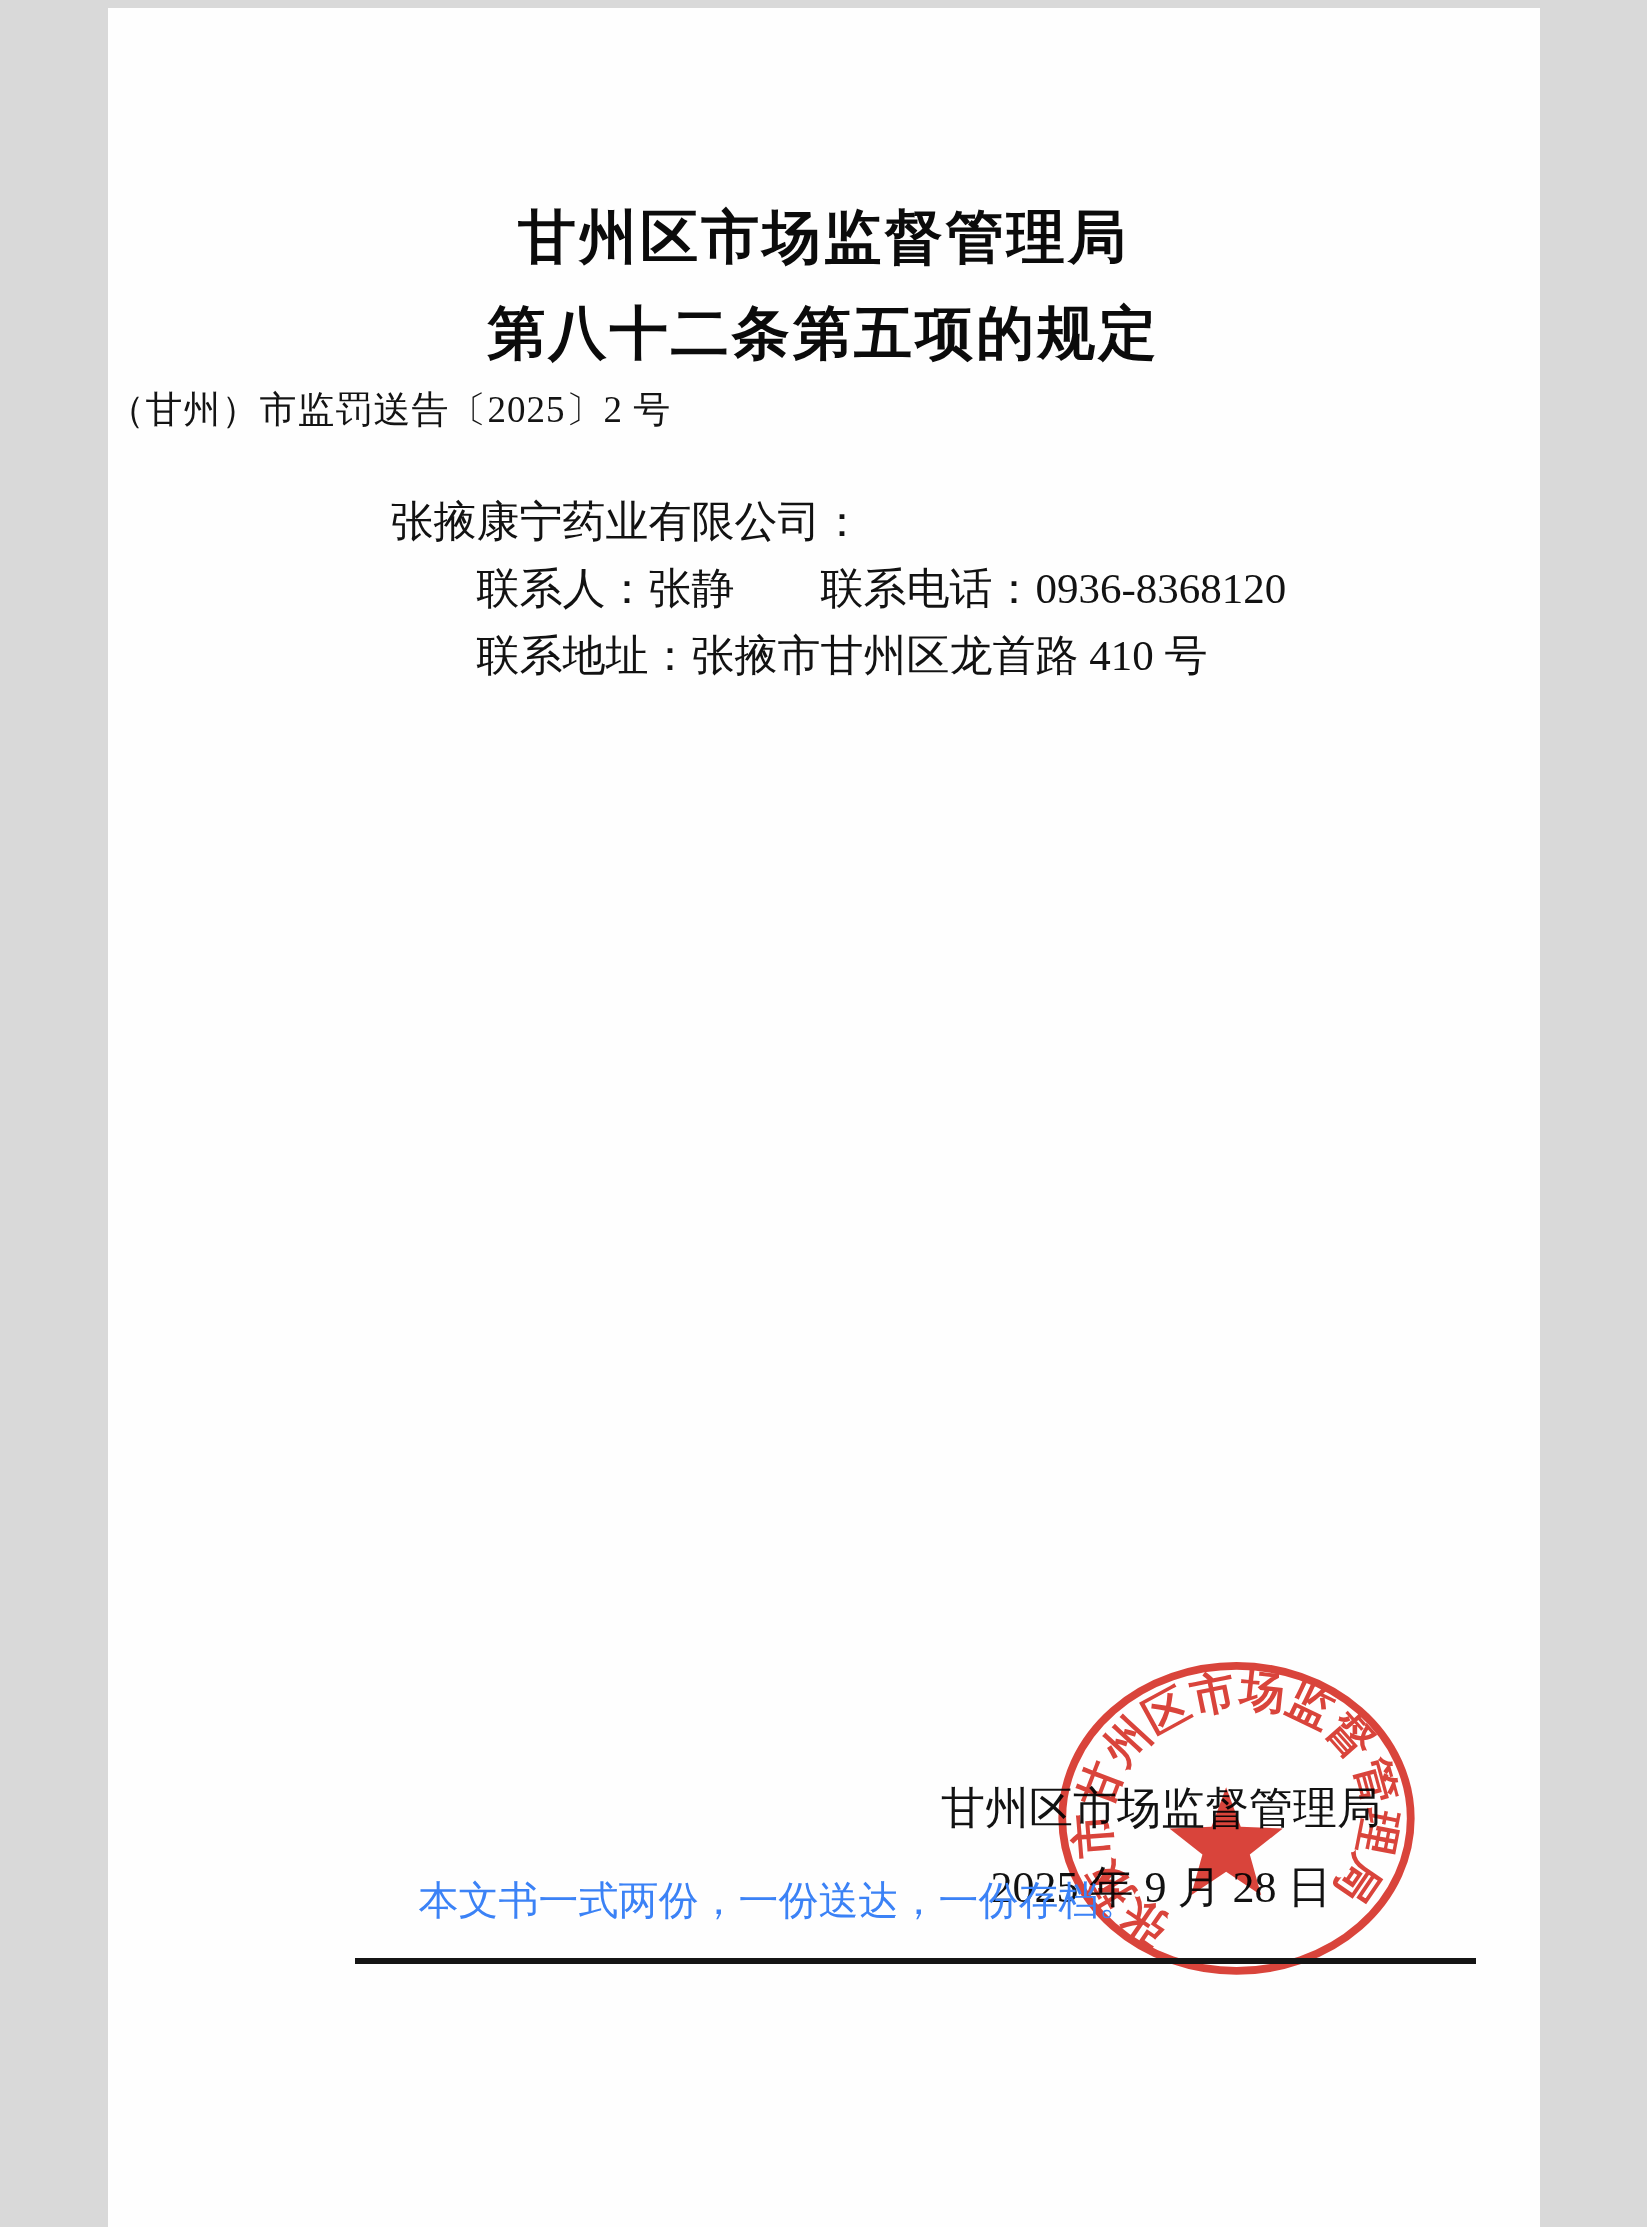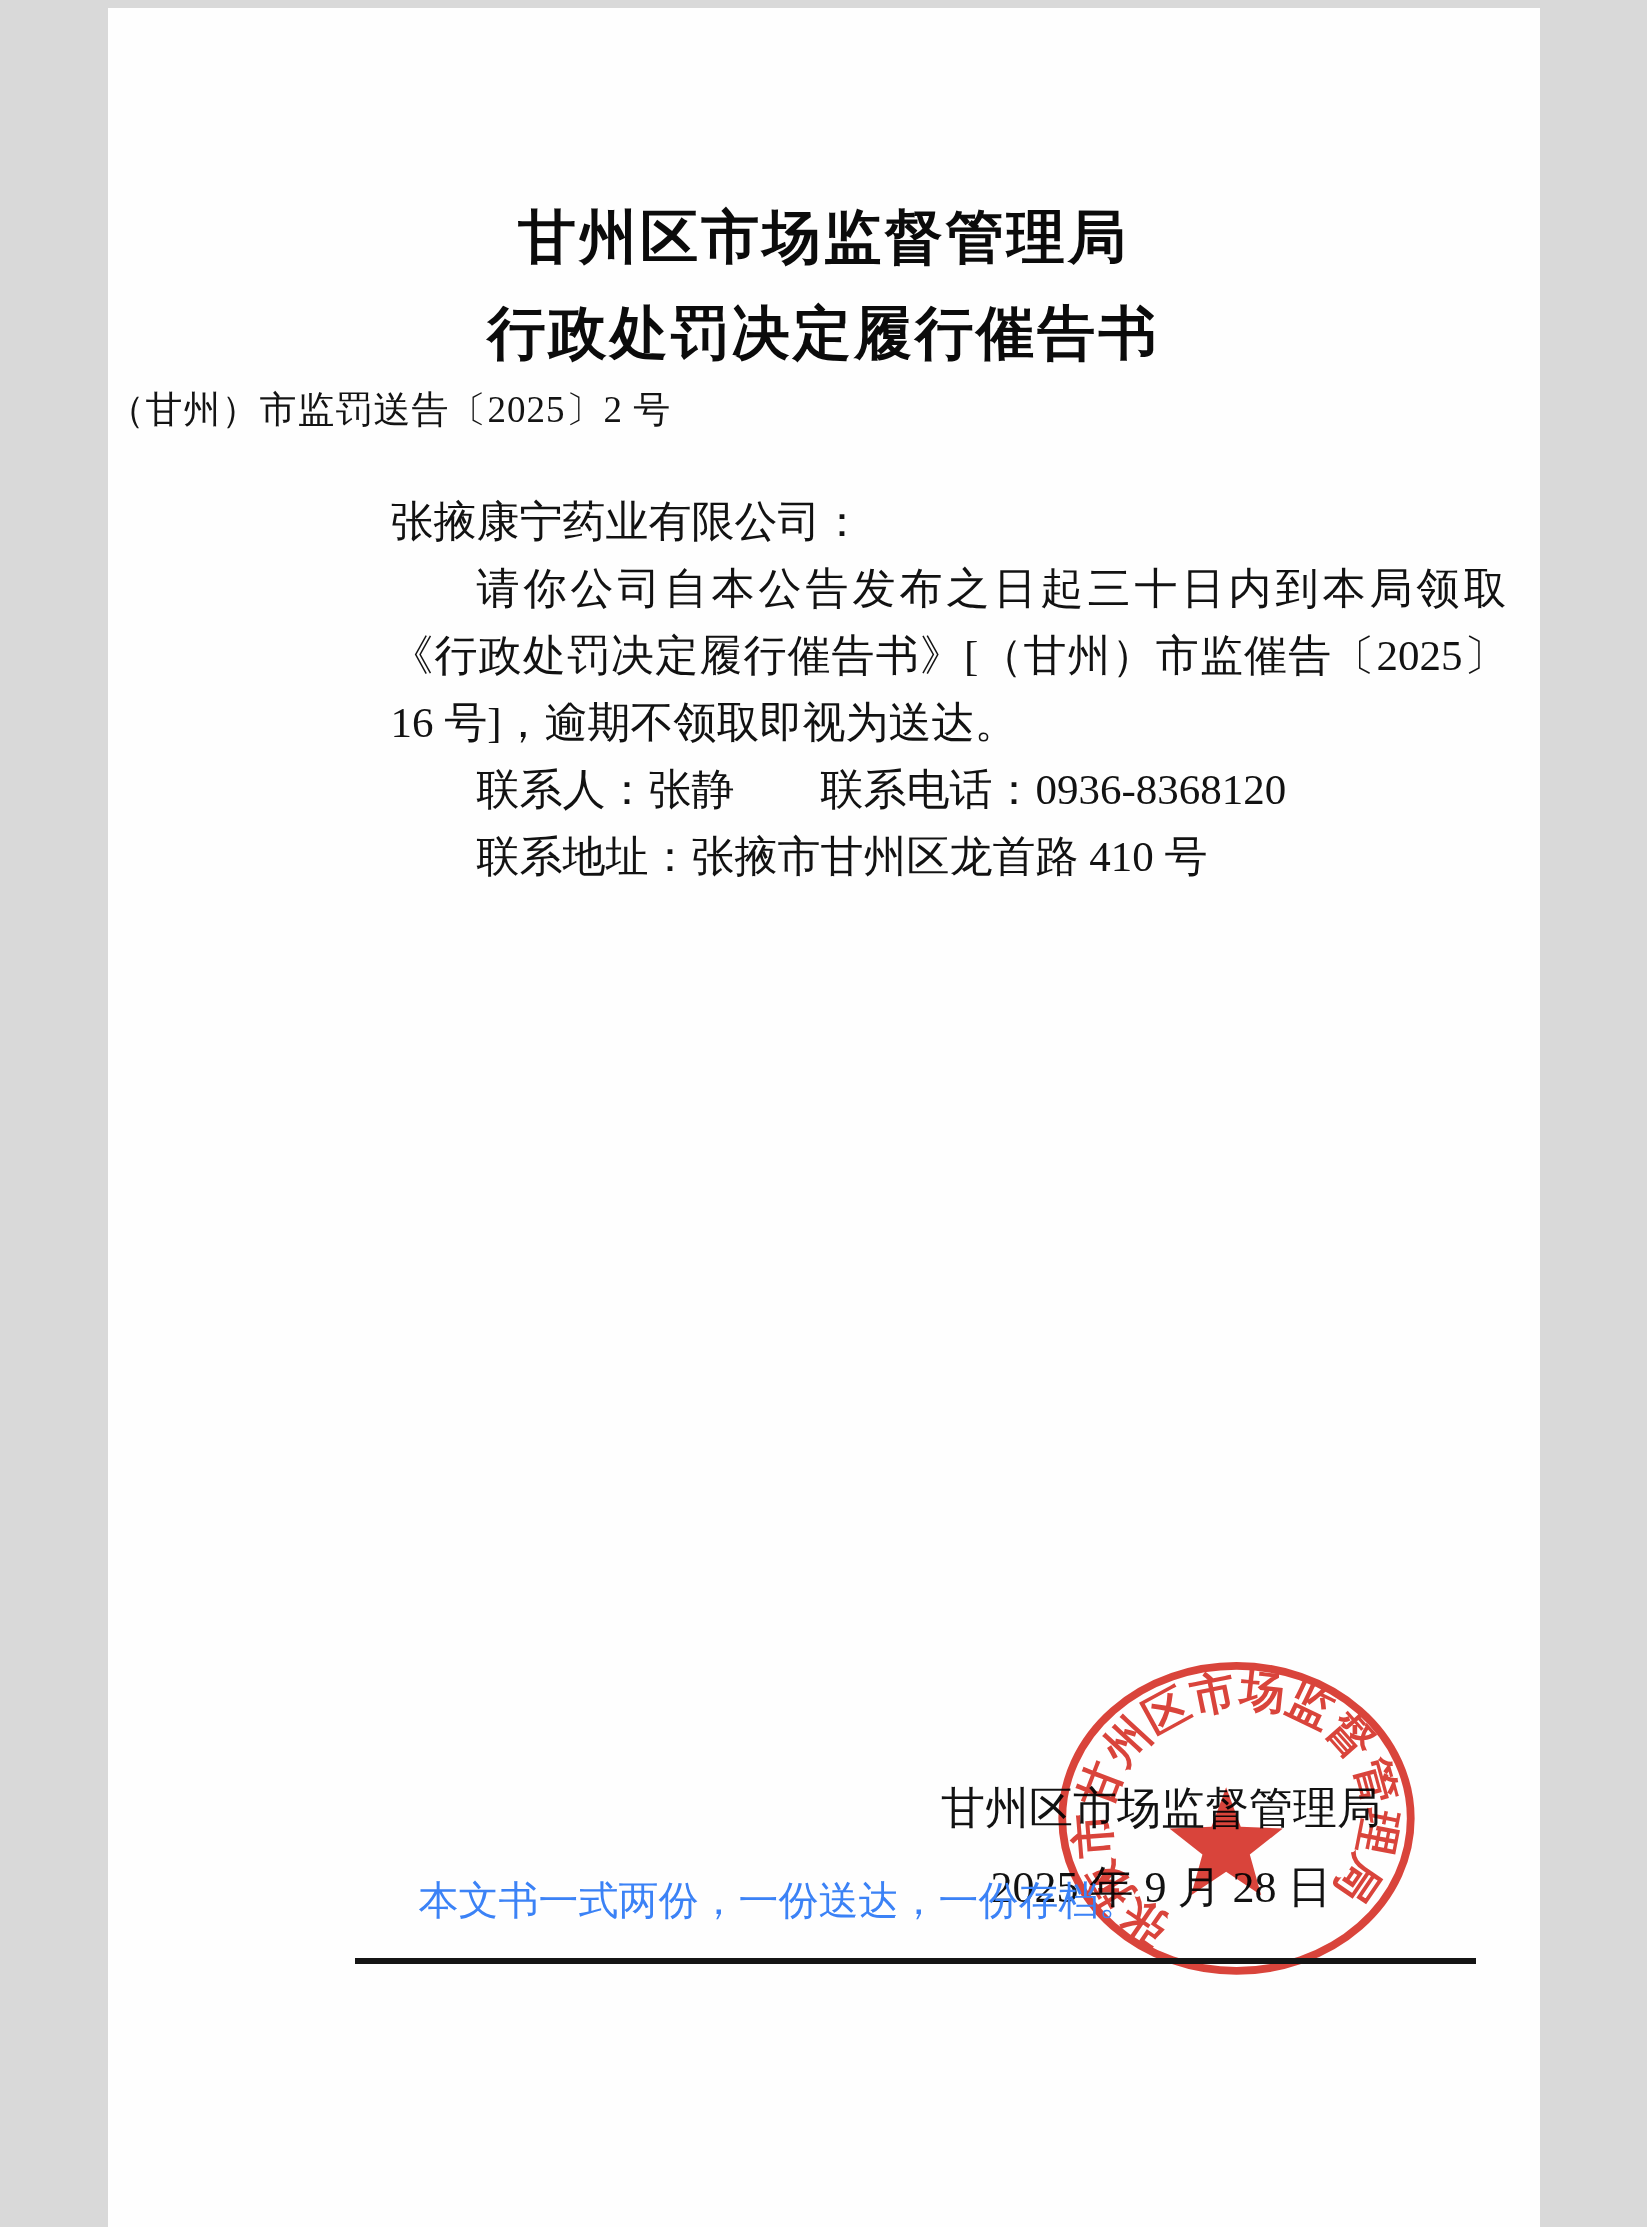--- a/index.html
+++ b/index.html
@@ -59,27 +59,26 @@
     font-weight:bold;
   }
 </style>
 </head>
 <body>
 
 <div class="page">
 
   <h1 class="doc-title line1">甘州区市场监督管理局</h1>
 
-  <h1 class="doc-title line2">行政处罚决定履行催告书</h1>
+  <h1 class="doc-title line2">第八十二条第五项的规定</h1>
 
   <p class="doc-number">（甘州）市监罚送告〔2025〕2 号</p>
 
   <div class="doc-body">
     <p>张掖康宁药业有限公司：</p>
-    <p class="indent">请你公司自本公告发布之日起三十日内到本局领取《行政处罚决定履行催告书》[（甘州）市监催告〔2025〕16 号]，逾期不领取即视为送达。</p>
     <p class="indent contact">联系人：张静　　联系电话：0936-8368120</p>
     <p class="indent contact">联系地址：张掖市甘州区龙首路 410 号</p>
   </div>
 
   <div class="signature-block">
     <div>甘州区市场监督管理局</div>
     <div>2025 年 9 月 28 日</div>
   </div>
 
   <svg class="seal" viewBox="0 0 700 620" aria-hidden="true">

